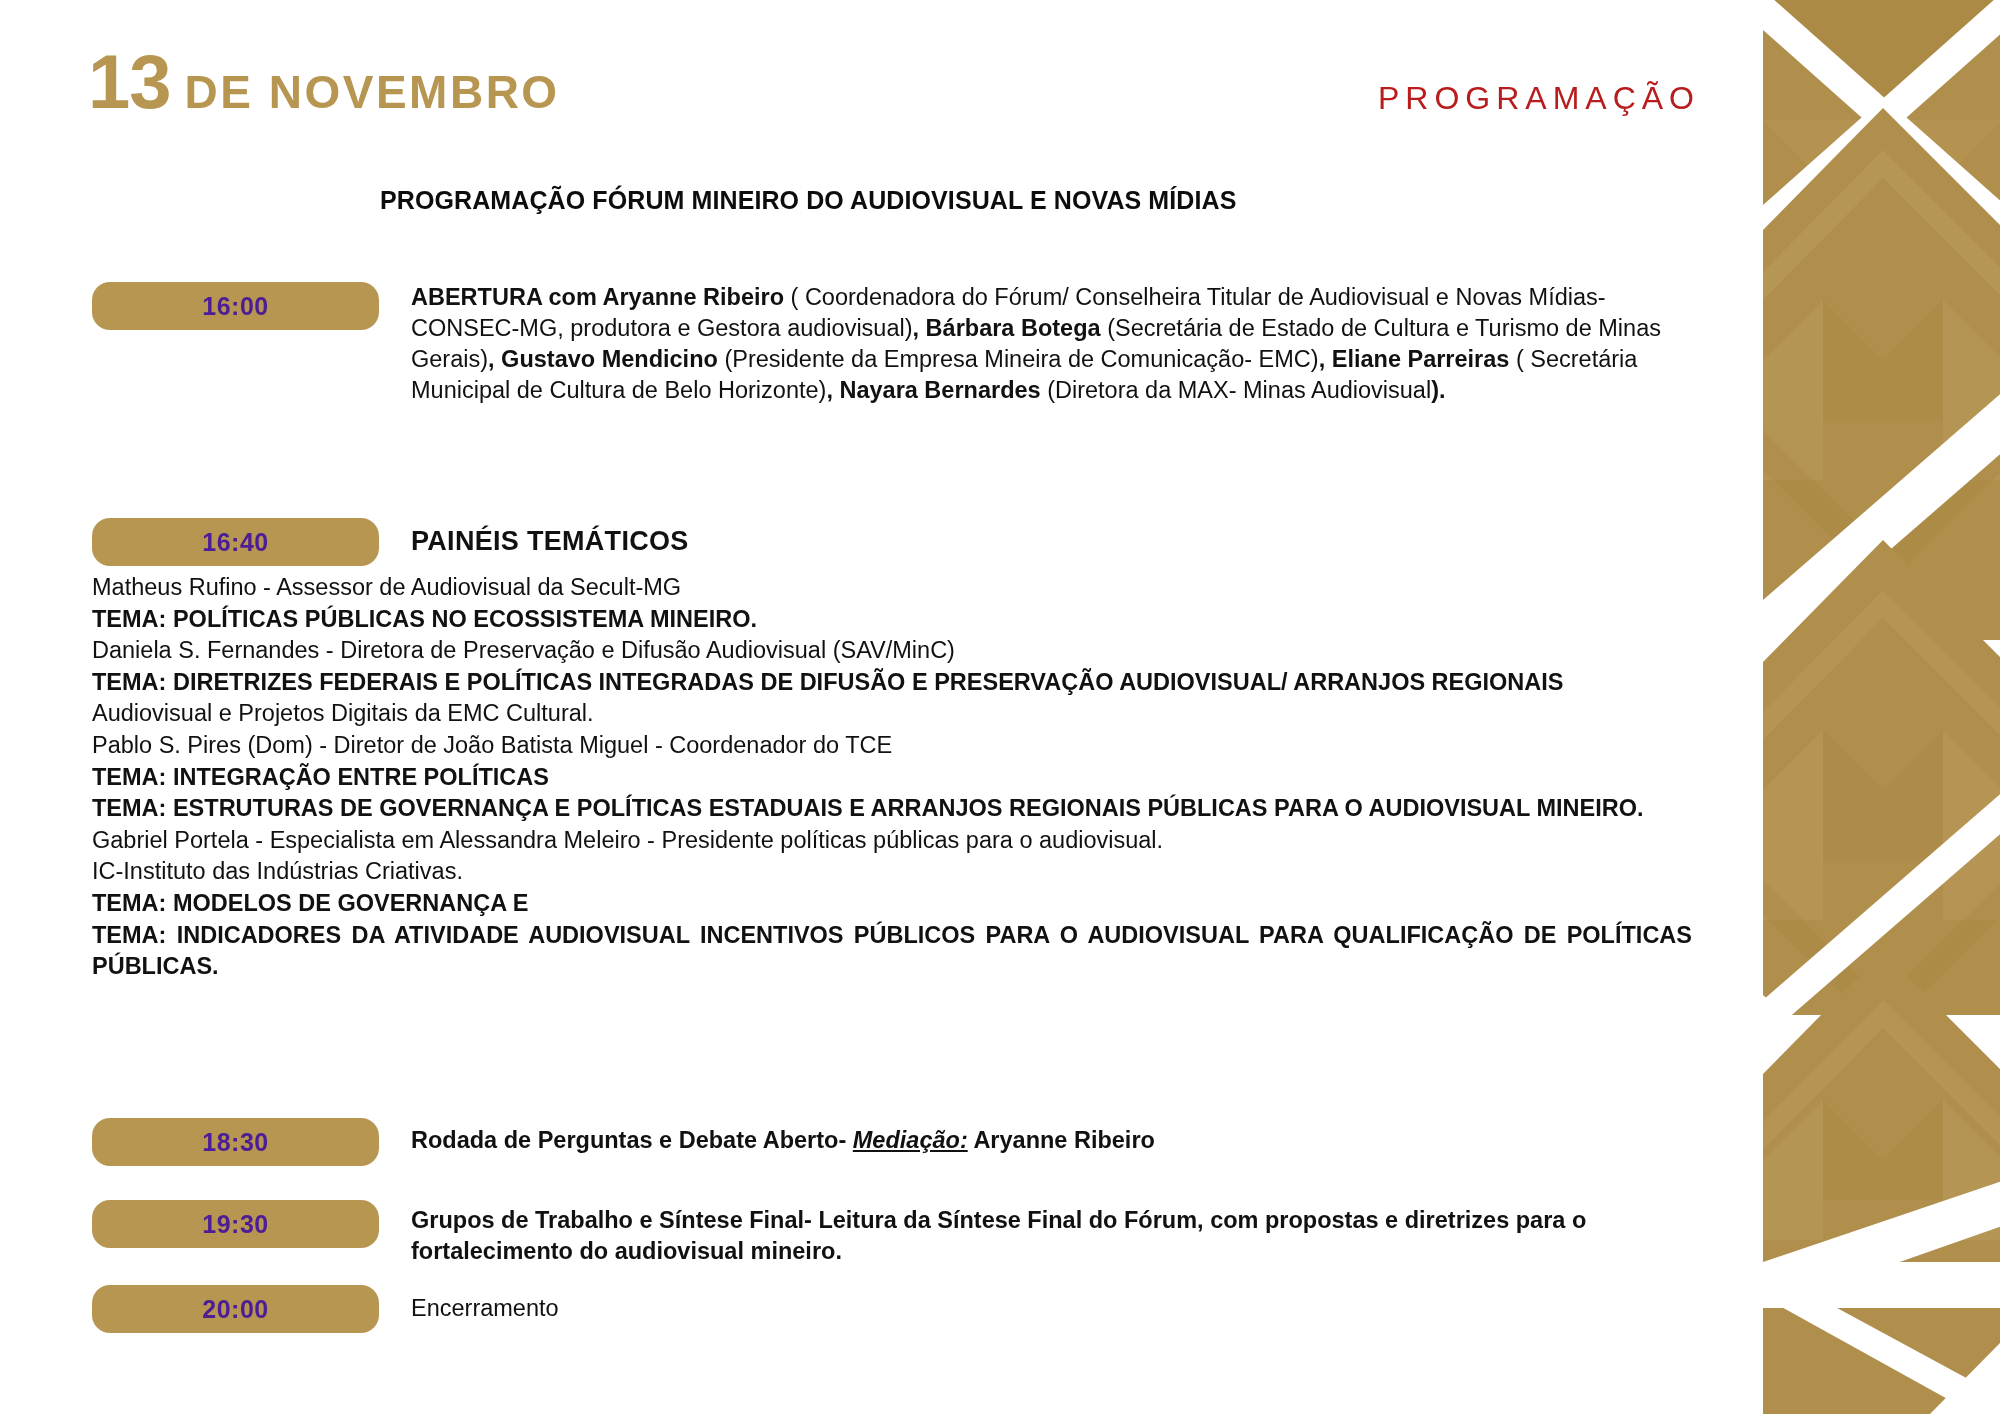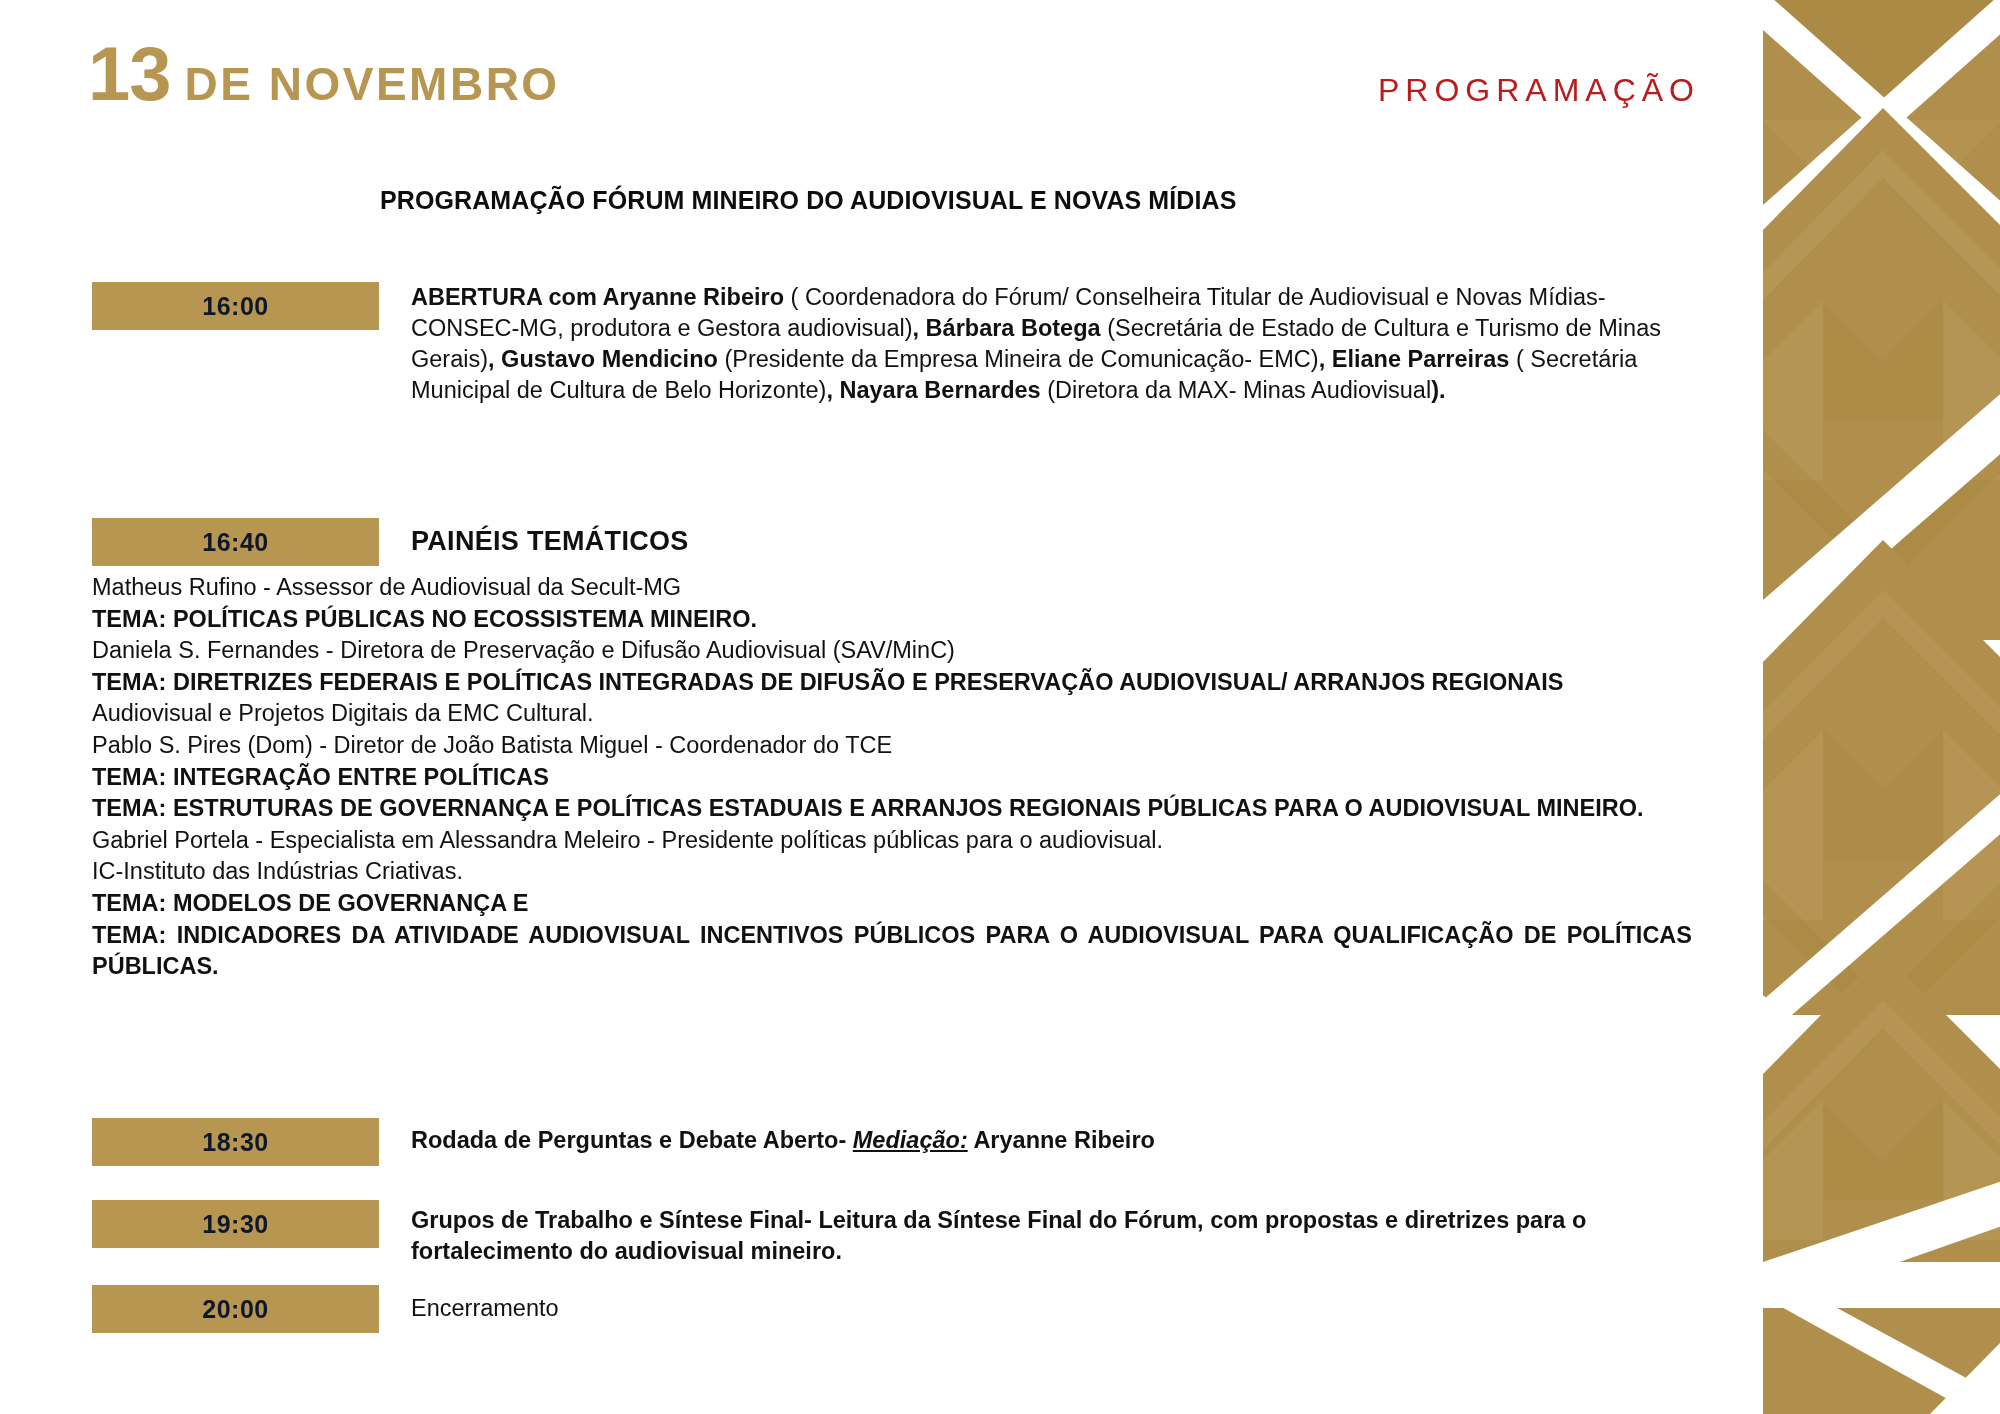--- a/index.html
+++ b/index.html
@@ -35,21 +35,21 @@
     left: 0;
     width: 1740px;
     height: 1414px;
     box-sizing: border-box;
     padding: 0;
   }
 
   
   .header {
     position: absolute;
-    top: 36px;
+    top: 44px;
     left: 88px;
     right: 40px;
     height: 96px;
   }
   .date-title {
     position: absolute;
     left: 0;
     top: 0;
     color: #B69651;
     font-weight: 800;
@@ -94,27 +94,28 @@
   .row {
     position: absolute;
     display: flex;
     align-items: flex-start;
   }
   .time-chip {
     flex: 0 0 auto;
     width: 287px;
     height: 48px;
     background: #B69651;
-    color: #0f172a;
+    color: #4c1d95;
     font-size: 25px;
     font-weight: 700;
     display: flex;
     align-items: center;
     justify-content: center;
     letter-spacing: 0.5px;
+    border-radius: 18px;
   }
   .row-body {
     margin-left: 32px;
     font-size: 23.5px;
     line-height: 1.32;
     color: #111;
   }
   .row-body b { font-weight: 800; }
 
   

